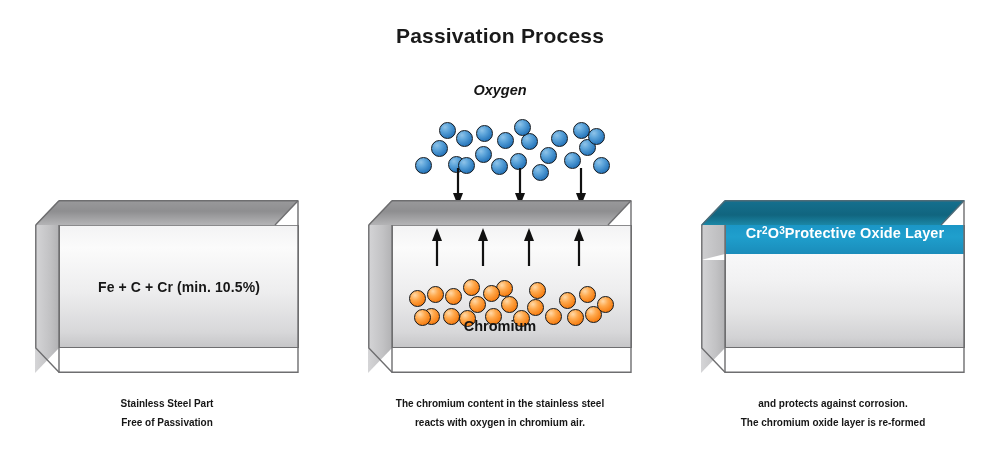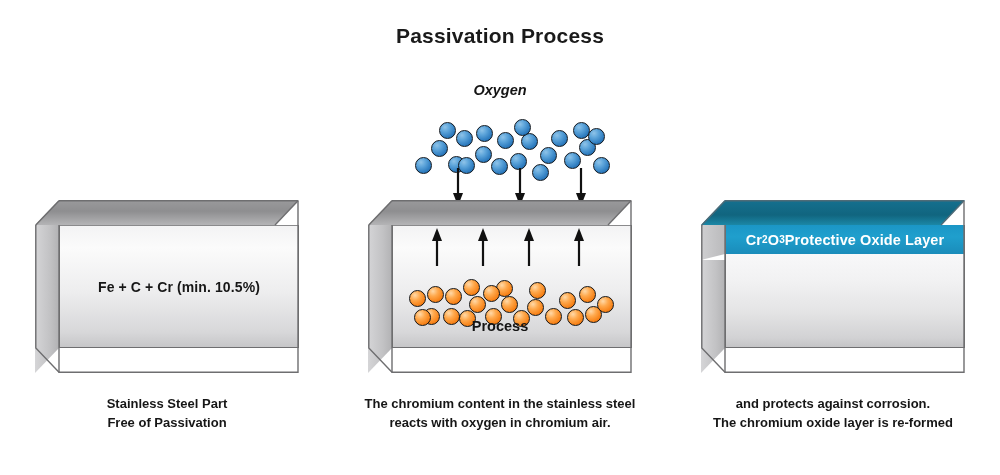--- a/index.html
+++ b/index.html
@@ -108,21 +108,21 @@
     width: 240px; height: 29px;
     background: linear-gradient(to bottom, #1b96c6 0%, #1f9fcd 40%, #1a8cba 100%);
     border-left: 1px solid #6e6e70;
     border-right: 1px solid #6e6e70;
   }
   .oxide-text {
     position: absolute;
     left: 24px; top: 25px;
     width: 240px; height: 29px;
     display: flex;
-    align-items: center;
+    align-items: flex-start;
     justify-content: center;
     font-size: 14.5px;
     font-weight: bold;
     color: #ffffff;
     white-space: nowrap;
     letter-spacing: 0.1px;
   }
   .oxide-text sub { font-size: 10px; vertical-align: -3px; }
   .block-front-3 {
     position: absolute;
@@ -140,21 +140,21 @@
     clip-path: polygon(0 0, 24px 0, 24px 88px, 0 113px);
   }
 
   
   .caption {
     position: absolute;
     width: 334px;
     left: 0;
     top: 394px;
     text-align: center;
-    font-size: 13px;
+    font-size: 10px;
     font-weight: bold;
     color: #161616;
     line-height: 19px;
   }
 
   
   .mini-heading {
     position: absolute;
     width: 334px; left: 0;
     text-align: center;
@@ -300,21 +300,21 @@
         <div class="atom atom-cr" style="left: 212px; top: 308px; width: 17px; height: 17px;"></div>
         <div class="atom atom-cr" style="left: 226px; top: 292px; width: 17px; height: 17px;"></div>
         <div class="atom atom-cr" style="left: 234px; top: 309px; width: 17px; height: 17px;"></div>
         <div class="atom atom-cr" style="left: 246px; top: 286px; width: 17px; height: 17px;"></div>
         <div class="atom atom-cr" style="left: 252px; top: 306px; width: 17px; height: 17px;"></div>
         <div class="atom atom-cr" style="left: 264px; top: 296px; width: 17px; height: 17px;"></div>
         <div class="atom atom-cr" style="left: 81px; top: 309px; width: 17px; height: 17px;"></div>
         <div class="atom atom-cr" style="left: 150px; top: 285px; width: 17px; height: 17px;"></div>
       </div>
 
-    <div class="mini-heading" id="chromium-heading">Process</div>
+    <div class="mini-heading" id="chromium-heading">Chromium</div>
 
     <div class="caption">
       <div>The chromium content in the stainless steel</div>
       <div>reacts with oxygen in chromium air.</div>
     </div>
   </div>
 
   <div class="panel" id="panel-3">
     <div class="block">
       <div class="oxide-top"></div>

